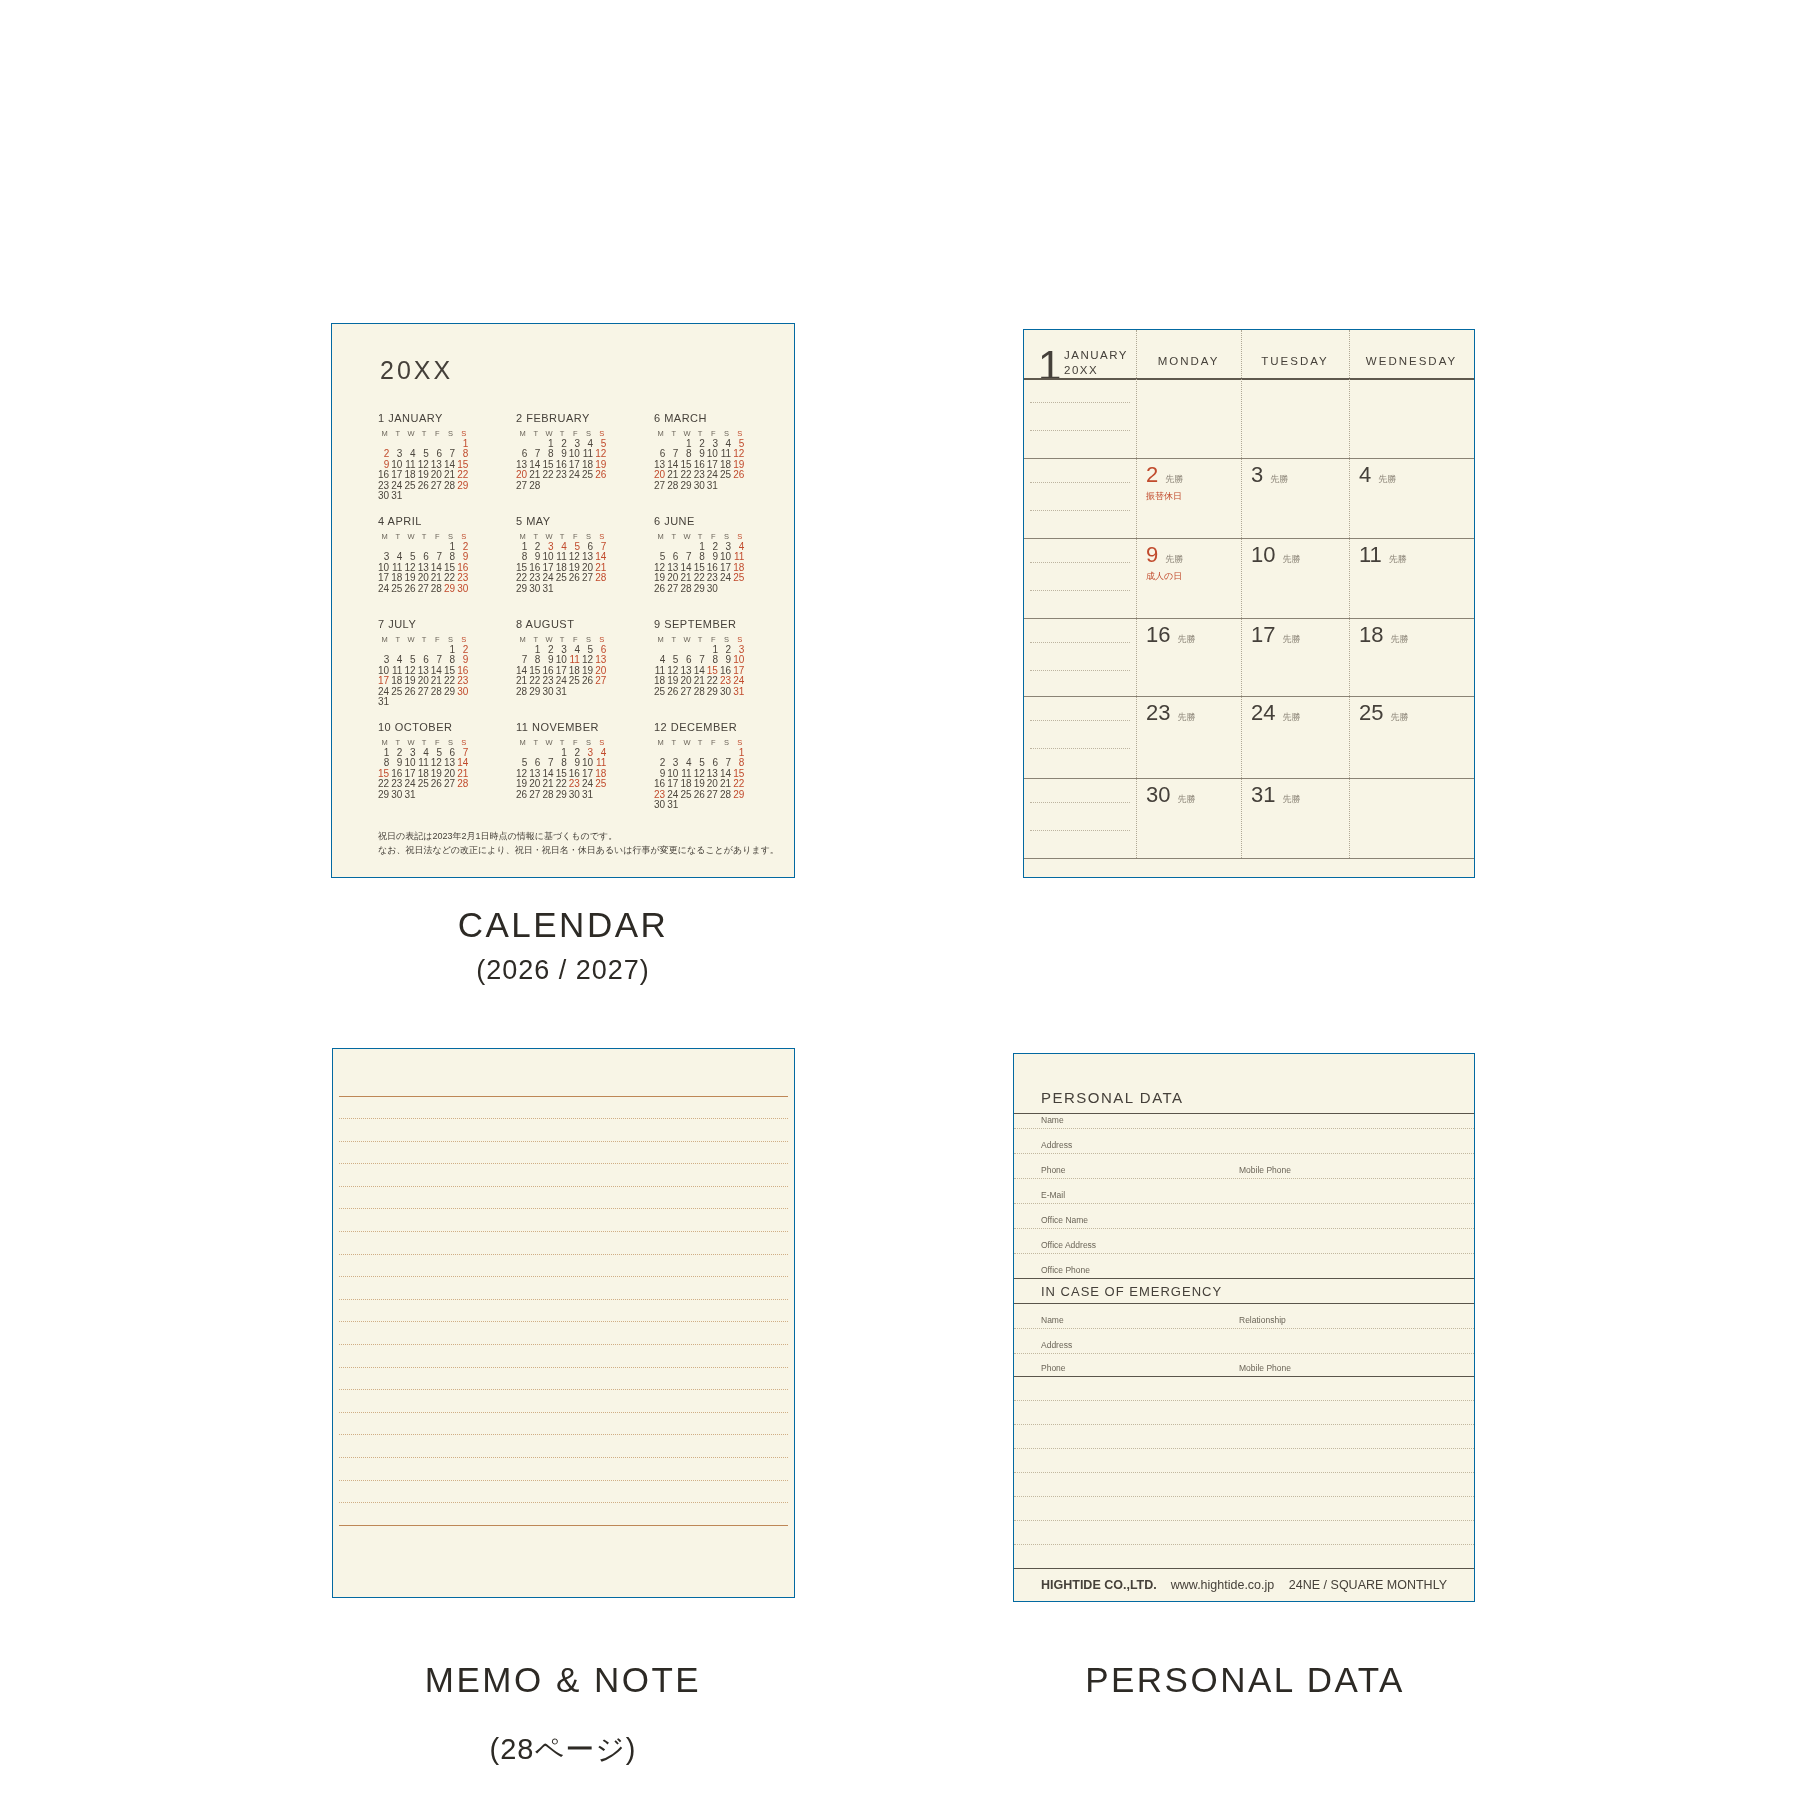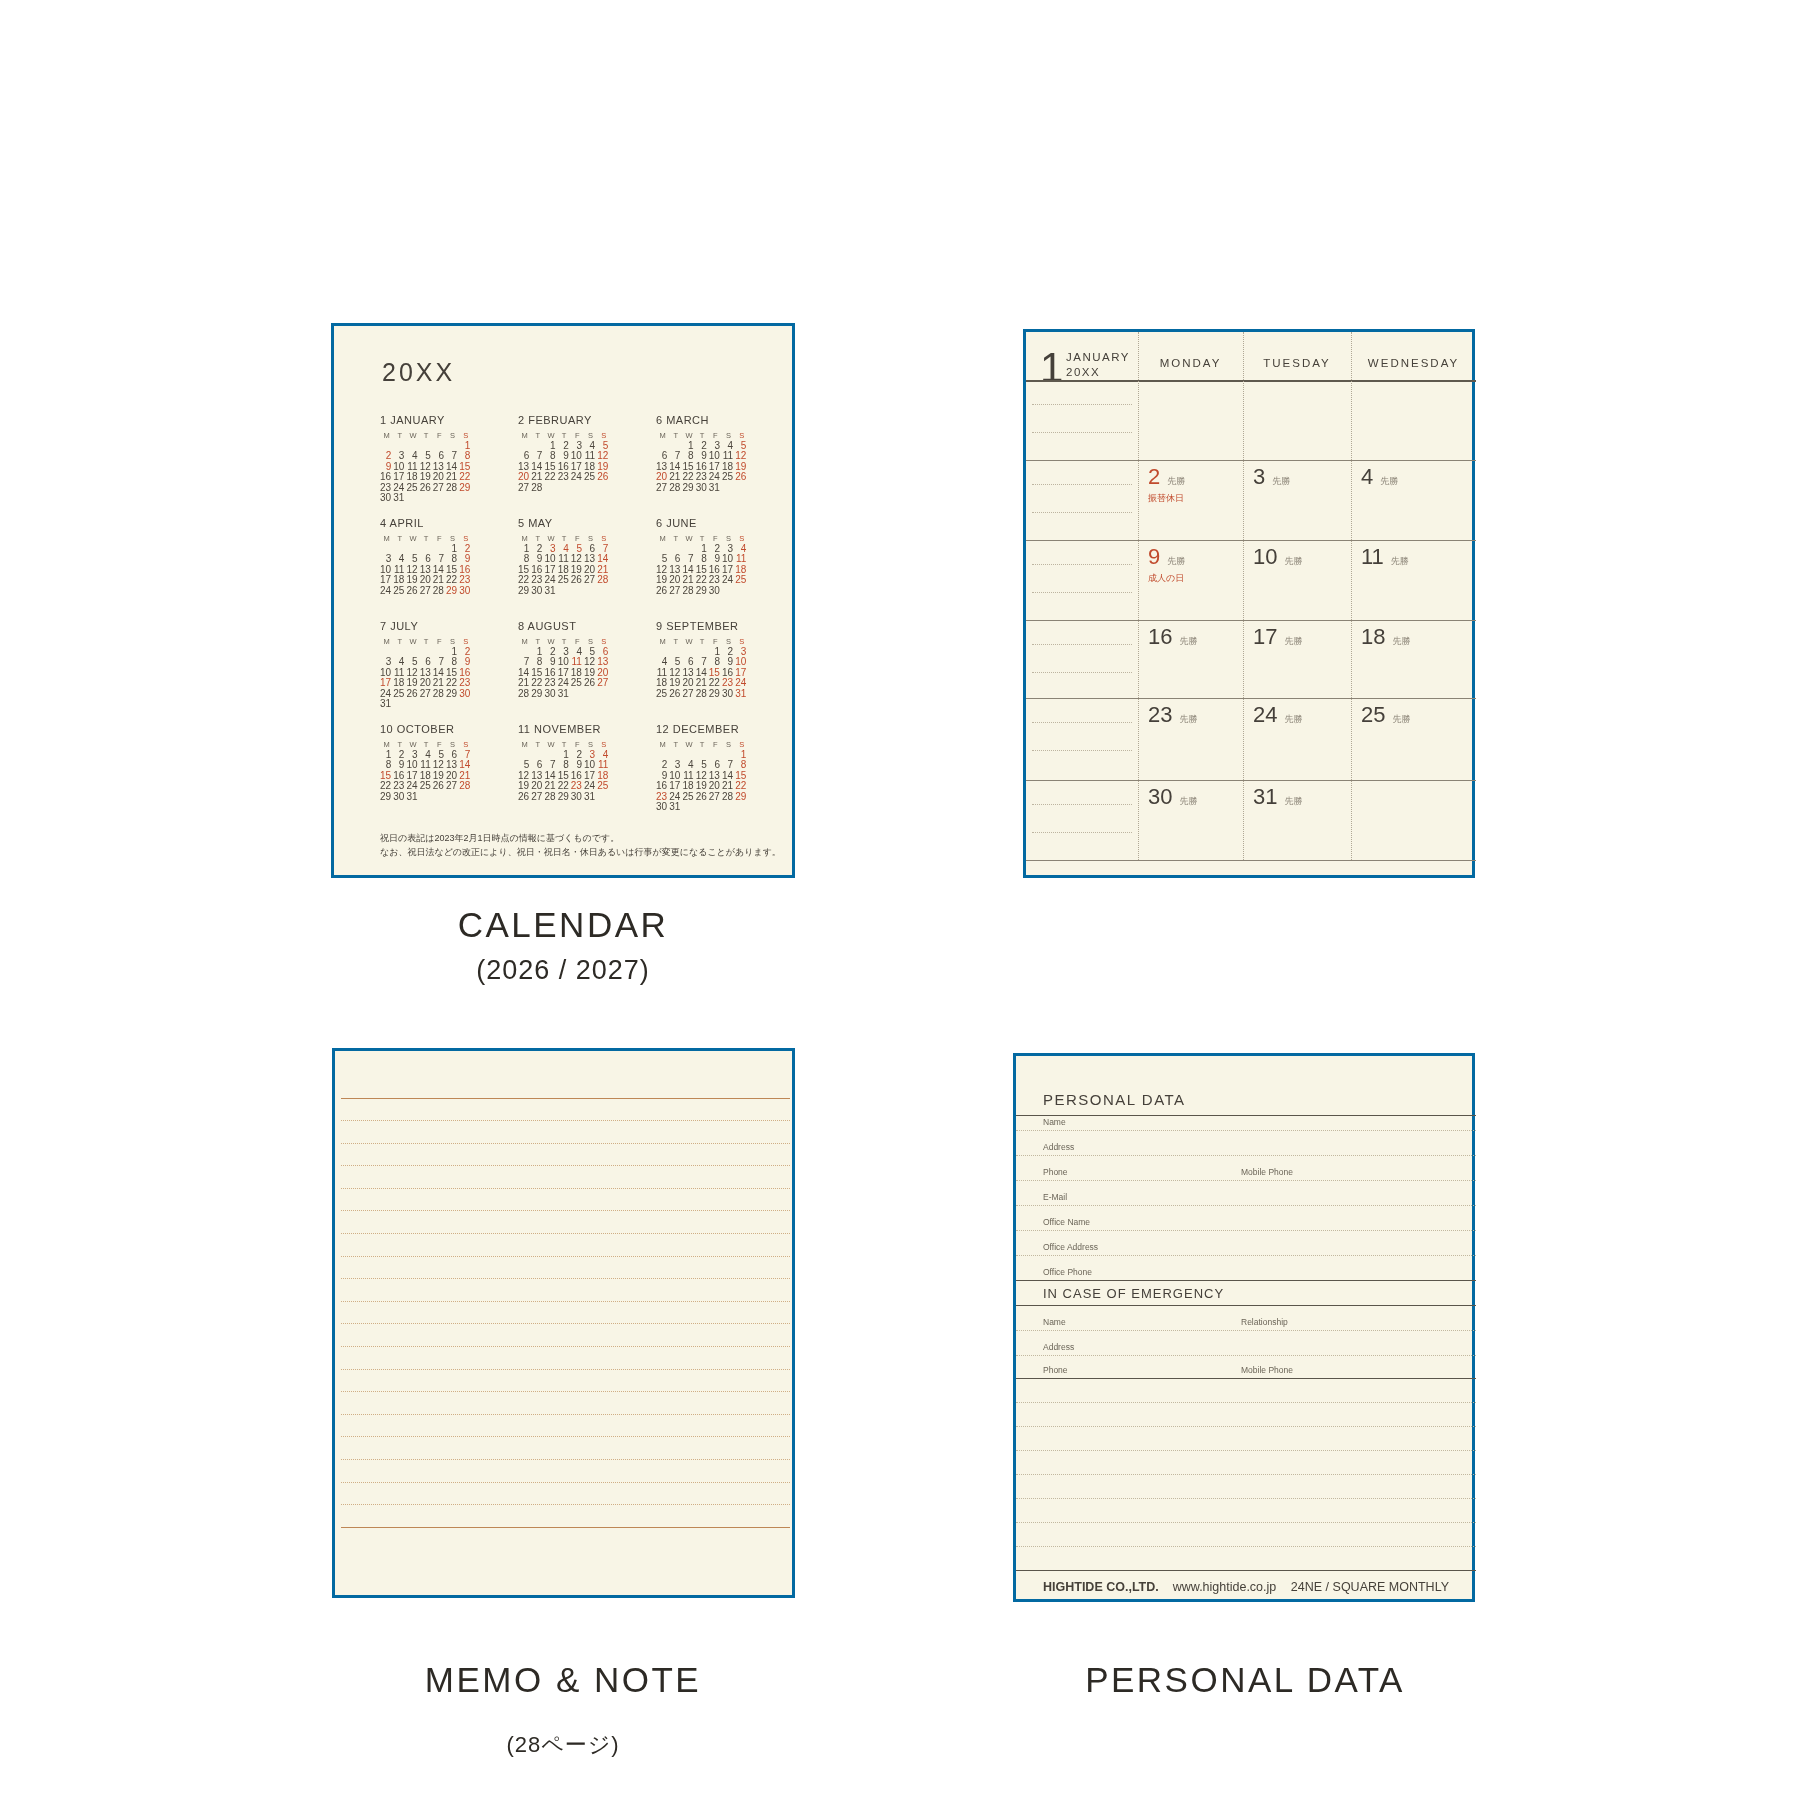--- a/index.html
+++ b/index.html
@@ -4,21 +4,21 @@
 <style>
   html,body{margin:0;padding:0;background:#fff;}
   #canvas{position:relative;width:1800px;height:1800px;background:#ffffff;overflow:hidden;
           font-family:"Liberation Sans","DejaVu Sans",sans-serif;color:#46413a;}
 
   
   #page-title{position:absolute;left:0;top:152px;width:100%;text-align:center;
               font-size:56px;letter-spacing:5px;color:#2d2a25;font-weight:400;}
 
   
-  .panel{position:absolute;background:#f8f5e6;border:3px solid #0369a1;box-sizing:border-box;}
+  .panel{position:absolute;background:#f8f5e6;border:1px solid #0369a1;box-sizing:border-box;}
   #panel-calendar{left:331px;top:323px;width:464px;height:555px;}
   #panel-monthly {left:1023px;top:329px;width:452px;height:549px;}
   #panel-memo    {left:332px;top:1048px;width:463px;height:550px;}
   #panel-personal{left:1013px;top:1053px;width:462px;height:549px;}
 
   
   .cal-year{position:absolute;left:48px;top:32px;font-size:25px;letter-spacing:3px;color:#45403a;}
   #calendar-months{position:absolute;left:46px;top:88px;display:grid;
                    grid-template-columns:repeat(3,138px);grid-template-rows:103px 103px 103px auto;}
   .cal-month{width:96px;}
@@ -62,21 +62,21 @@
             padding:0 27px;box-sizing:border-box;font-size:12.5px;color:#46413a;}
   .p-footer b{font-weight:bold;margin-right:14px;margin-top:10px;}
 
   
   .caption{position:absolute;width:420px;text-align:center;color:#2d2a25;}
   .caption .cap-title{font-size:35px;letter-spacing:2.5px;}
   .caption .cap-sub{font-size:27px;letter-spacing:1px;margin-top:10px;}
   #cap-calendar{left:353px;top:905px;}
   #cap-monthly{left:1035px;top:905px;}
   #cap-memo{left:353px;top:1660px;}
-  #cap-memo .cap-sub{margin-top:30px;font-size:22px;}
+  #cap-memo .cap-sub{margin-top:30px;font-size:29px;}
   #cap-personal{left:1035px;top:1660px;}
 </style>
 </head>
 <body>
 
 <div id="canvas">
 
 
   <section class="panel" id="panel-calendar">
     <div class="cal-year">20XX</div>

